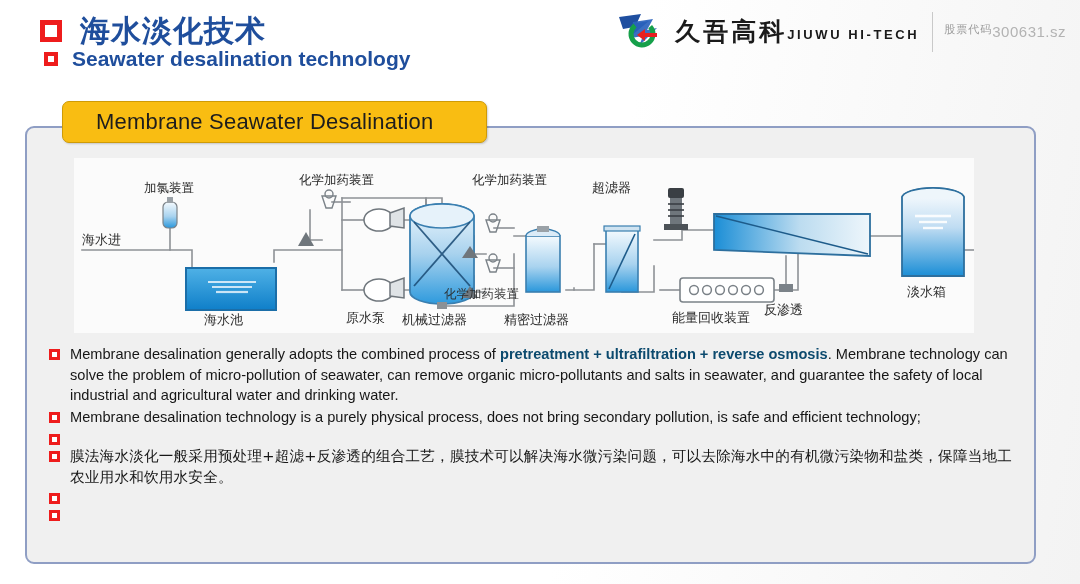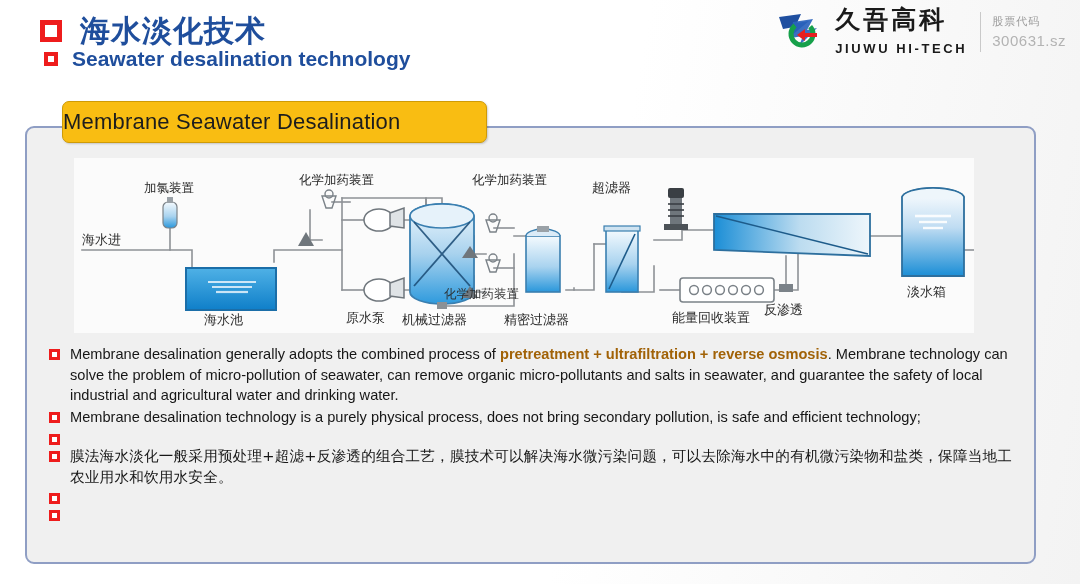--- a/index.html
+++ b/index.html
@@ -41,35 +41,35 @@
     font-size: 21px; font-weight: bold; color: #1f4e9c;
     letter-spacing: 0px; line-height: 1;
   }
 
   
   .logo-area {
     position: absolute; right: 14px; top: 6px;
     display: flex; align-items: center; height: 52px;
   }
   .logo-mark { width: 50px; height: 44px; flex: none; margin-right: 8px; }
-  .logo-words { display: flex; flex-direction: column; }
+  .logo-words { display: flex; flex-direction: row; }
   .logo-cn {
     font-size: 25px; font-weight: bold; color: #1a1a1a;
     letter-spacing: 3px; line-height: 1.05;
     font-family: "DejaVu Sans", sans-serif;
   }
   .logo-en {
     font-size: 13px; font-weight: bold; color: #1a1a1a;
     letter-spacing: 2.6px; line-height: 1.2; margin-top: 8px;
   }
   .logo-div {
     width: 1px; height: 40px; background: #c9c9c9;
     margin: 0 11px 0 13px;
   }
-  .stock { display: flex; flex-direction: column; justify-content: center; }
+  .stock { display: flex; flex-direction: row; justify-content: center; }
   .stock-label {
     font-size: 11px; color: #9a9a9a; letter-spacing: 1px; line-height: 1.5;
     font-family: "DejaVu Sans", sans-serif;
   }
   .stock-code {
     font-size: 15px; color: #b3b3b3; letter-spacing: 0.5px; line-height: 1.3;
   }
 
   
   .panel {
@@ -87,21 +87,21 @@
     left: 62px; top: 101px;
     width: 425px; height: 42px;
     background: #f9bd12;
     border: 1px solid #cf9b06;
     border-radius: 7px;
     display: flex; align-items: center;
     box-shadow: 1px 1px 2px rgba(0,0,0,0.18);
   }
   .banner-text {
     font-size: 22px; color: #1d1d1d; font-weight: normal;
-    letter-spacing: 0.2px;
+    padding-left: 33px; letter-spacing: 0.2px;
   }
 
   
   .diagram {
     position: absolute;
     left: 47px; top: 30px;
     width: 900px; height: 175px;
     background: #f9a8d4;
   }
   .diagram svg { display: block; }
@@ -118,21 +118,21 @@
   }
   .bl .sq.bullet { margin-top: 5px; margin-right: 10px; flex: none; }
   .bl-text {
     font-size: 14.6px; color: #161616; line-height: 1.42;
     font-family: "Liberation Sans", sans-serif;
   }
   .bl-text.cn {
     font-size: 14.6px; letter-spacing: 0.2px;
     font-family: "DejaVu Sans", sans-serif;
   }
-  .hl { color: #a16207; font-weight: bold; }
+  .hl { color: #0c4a6e; font-weight: bold; }
 </style>
 </head>
 <body>
 
 <div id="slide">
 
   <div class="header">
 
     <div class="title-block">
       <div class="title-row main">

